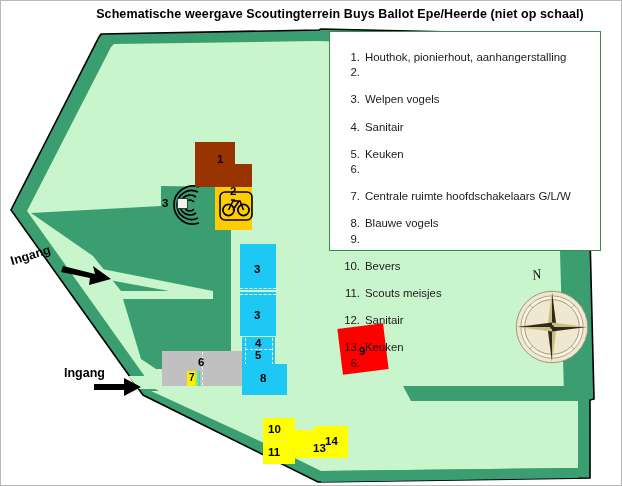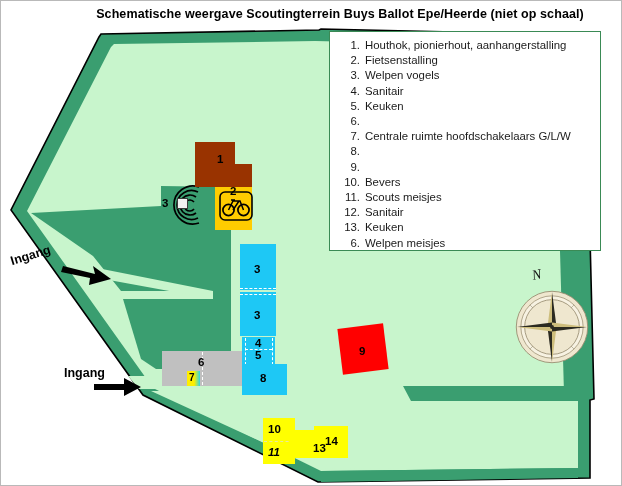--- a/index.html
+++ b/index.html
@@ -60,20 +60,21 @@
     white-space: nowrap;
   }
   .legend-num {
     width: 24px;
     text-align: right;
     flex: 0 0 24px;
     padding-right: 5px;
   }
   .legend-label {
     flex: 1 1 auto;
+    margin-top: 12px;
   }
   
   .bldg {
     position: absolute;
     box-sizing: border-box;
   }
   .bldg-num {
     position: absolute;
     font-size: 11.5px;
     font-weight: bold;
@@ -245,21 +246,21 @@
        background:linear-gradient(90deg,#ffee00 0%,#ffee00 55%,#2bd4e8 100%);"></div>
   <div class="bldg-num" style="left:188px; top:371px; font-size:10px;">7</div>
 
   <div class="bldg b-red" style="left:339px; top:325px; width:46px; height:46px;
        transform:rotate(-7deg);"></div>
   <div class="bldg-num" style="left:358px; top:344px;">9</div>
 
   <div class="bldg b-yellow" style="left:262px; top:417px; width:32px; height:46px;"></div>
   <div class="dash-h-dark" style="left:263px; top:440px; width:30px;"></div>
   <div class="bldg-num" style="left:267px; top:422px;">10</div>
-  <div class="bldg-num" style="left:267px; top:445px;font-style:italic;">11</div>
+  <div class="bldg-num" style="left:267px; top:445px;">11</div>
 
   <div class="bldg b-yellow" style="left:288px; top:429px; width:22px; height:28px;"></div>
   <div class="bldg-num" style="left:288px; top:436px;margin-left:40px;">12</div>
 
   <div class="bldg b-yellow" style="left:310px; top:429px; width:22px; height:28px;"></div>
   <div class="bldg-num" style="left:312px; top:441px;">13</div>
 
   <div class="bldg b-yellow" style="left:313px; top:425px; width:34px; height:32px;"></div>
   <div class="bldg-num" style="left:324px; top:434px;">14</div>
   <div class="bldg b-yellow" style="left:310px; top:429px; width:4px; height:28px;"></div>
@@ -301,21 +302,20 @@
     <circle cx="50" cy="50" r="2.6" fill="#2b2a20"></circle>
   </svg>
 
   <div id="legend-box">
     <div class="legend-row">
       <span class="legend-num">1.</span>
       <span class="legend-label">Houthok, pionierhout, aanhangerstalling</span>
     </div>
     <div class="legend-row">
       <span class="legend-num">2.</span>
-      <span class="legend-label">Fietsenstalling</span>
     </div>
     <div class="legend-row">
       <span class="legend-num">3.</span>
       <span class="legend-label">Welpen vogels</span>
     </div>
     <div class="legend-row">
       <span class="legend-num">4.</span>
       <span class="legend-label">Sanitair</span>
     </div>
     <div class="legend-row">
@@ -324,20 +324,21 @@
     </div>
     <div class="legend-row">
       <span class="legend-num">6.</span>
     </div>
     <div class="legend-row">
       <span class="legend-num">7.</span>
       <span class="legend-label">Centrale ruimte hoofdschakelaars G/L/W</span>
     </div>
     <div class="legend-row">
       <span class="legend-num">8.</span>
+      <span class="legend-label">Blauwe vogels</span>
     </div>
     <div class="legend-row">
       <span class="legend-num">9.</span>
     </div>
     <div class="legend-row">
       <span class="legend-num">10.</span>
       <span class="legend-label">Bevers</span>
     </div>
     <div class="legend-row">
       <span class="legend-num">11.</span>
@@ -346,17 +347,16 @@
     <div class="legend-row">
       <span class="legend-num">12.</span>
       <span class="legend-label">Sanitair</span>
     </div>
     <div class="legend-row">
       <span class="legend-num">13.</span>
       <span class="legend-label">Keuken</span>
     </div>
     <div class="legend-row">
       <span class="legend-num">6.</span>
-      <span class="legend-label">Welpen meisjes</span>
     </div>
   </div>
 
 </div>
 
 </body></html>

